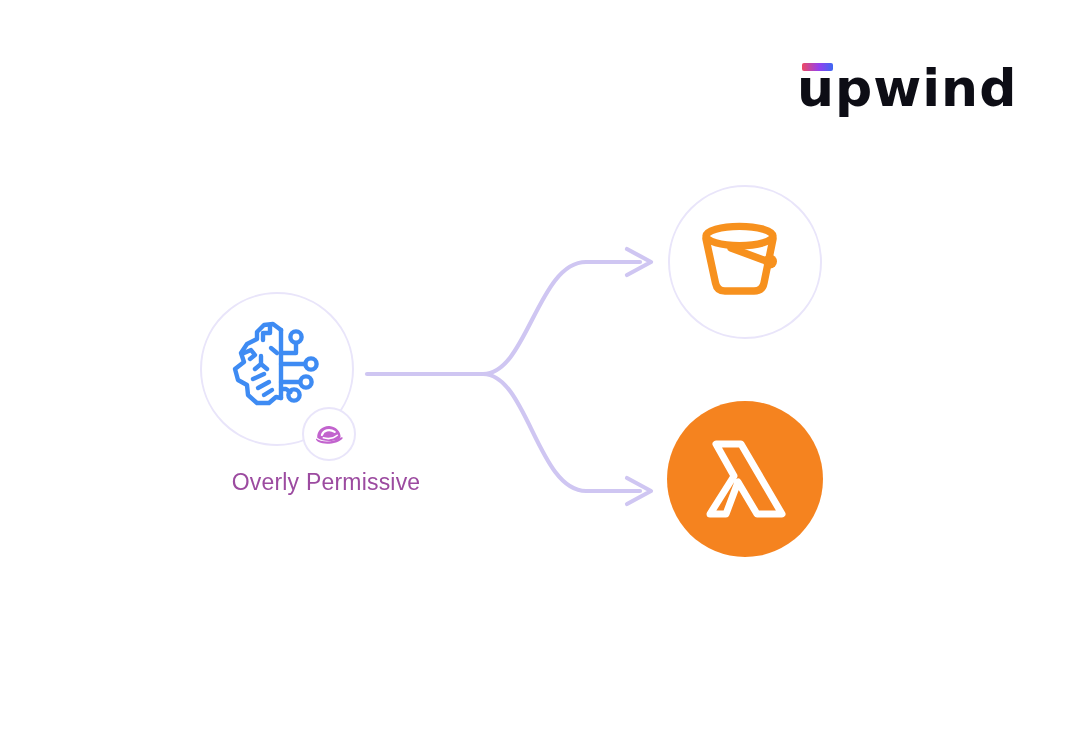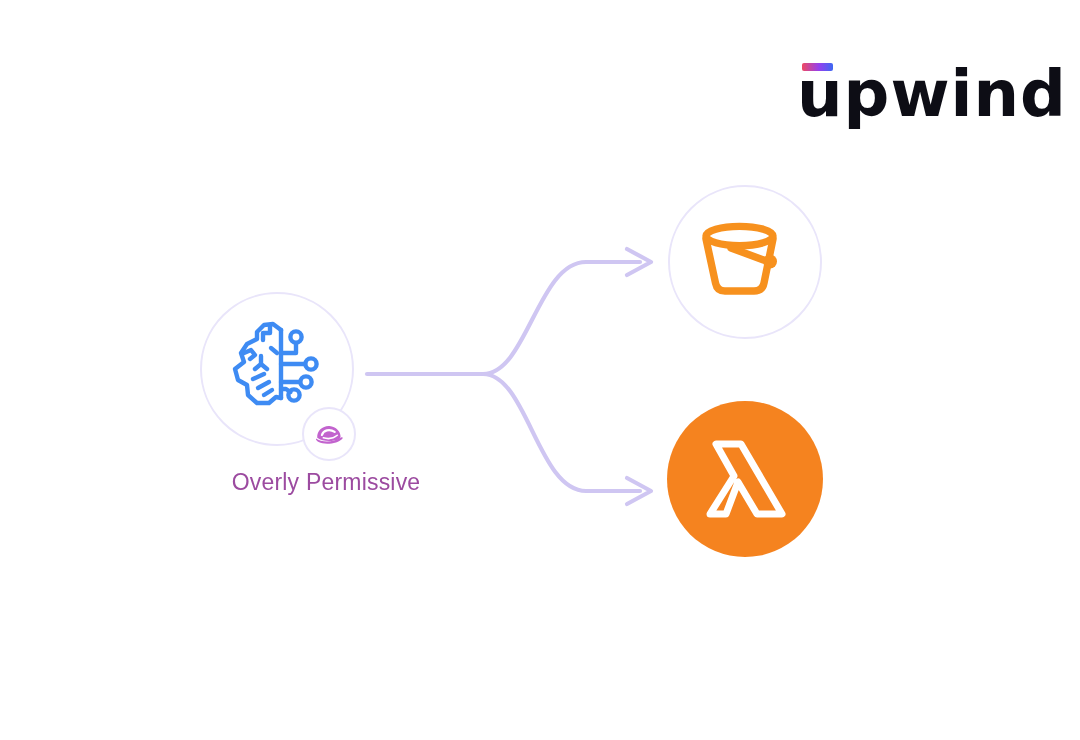--- a/index.html
+++ b/index.html
@@ -3,21 +3,21 @@
 <meta charset="utf-8">
 <style>
   * { margin:0; padding:0; box-sizing:border-box; }
   html,body { width:1080px; height:740px; background:#ffffff; font-family:"Liberation Sans",sans-serif; }
   .canvas { position:relative; width:1080px; height:740px; background:#ffffff; overflow:hidden; }
 
   
   .logo { position:absolute; left:797px; top:50px; width:218px; height:72px; }
   .logo-bar { position:absolute; left:5px; top:13px; width:31px; height:8px; border-radius:2px; }
   .logo-text { position:absolute; left:0; top:12px; font-family:"DejaVu Sans",sans-serif;
-               font-weight:700; font-size:64px; line-height:1; letter-spacing:1px;text-align:right; }
+               font-weight:700; font-size:52px; line-height:1; letter-spacing:1px;text-align:right; }
 
   
   .connectors { position:absolute; left:0; top:0; width:1080px; height:740px; pointer-events:none; }
 
   
   .node { position:absolute; width:154px; height:154px; border-radius:50%;
           background:#ffffff; border:2px solid #E9E5FA;
           display:flex; align-items:center; justify-content:center; }
   .node.source  { left:200px; top:292px; }
   .node.s3      { left:668px; top:185px; }

